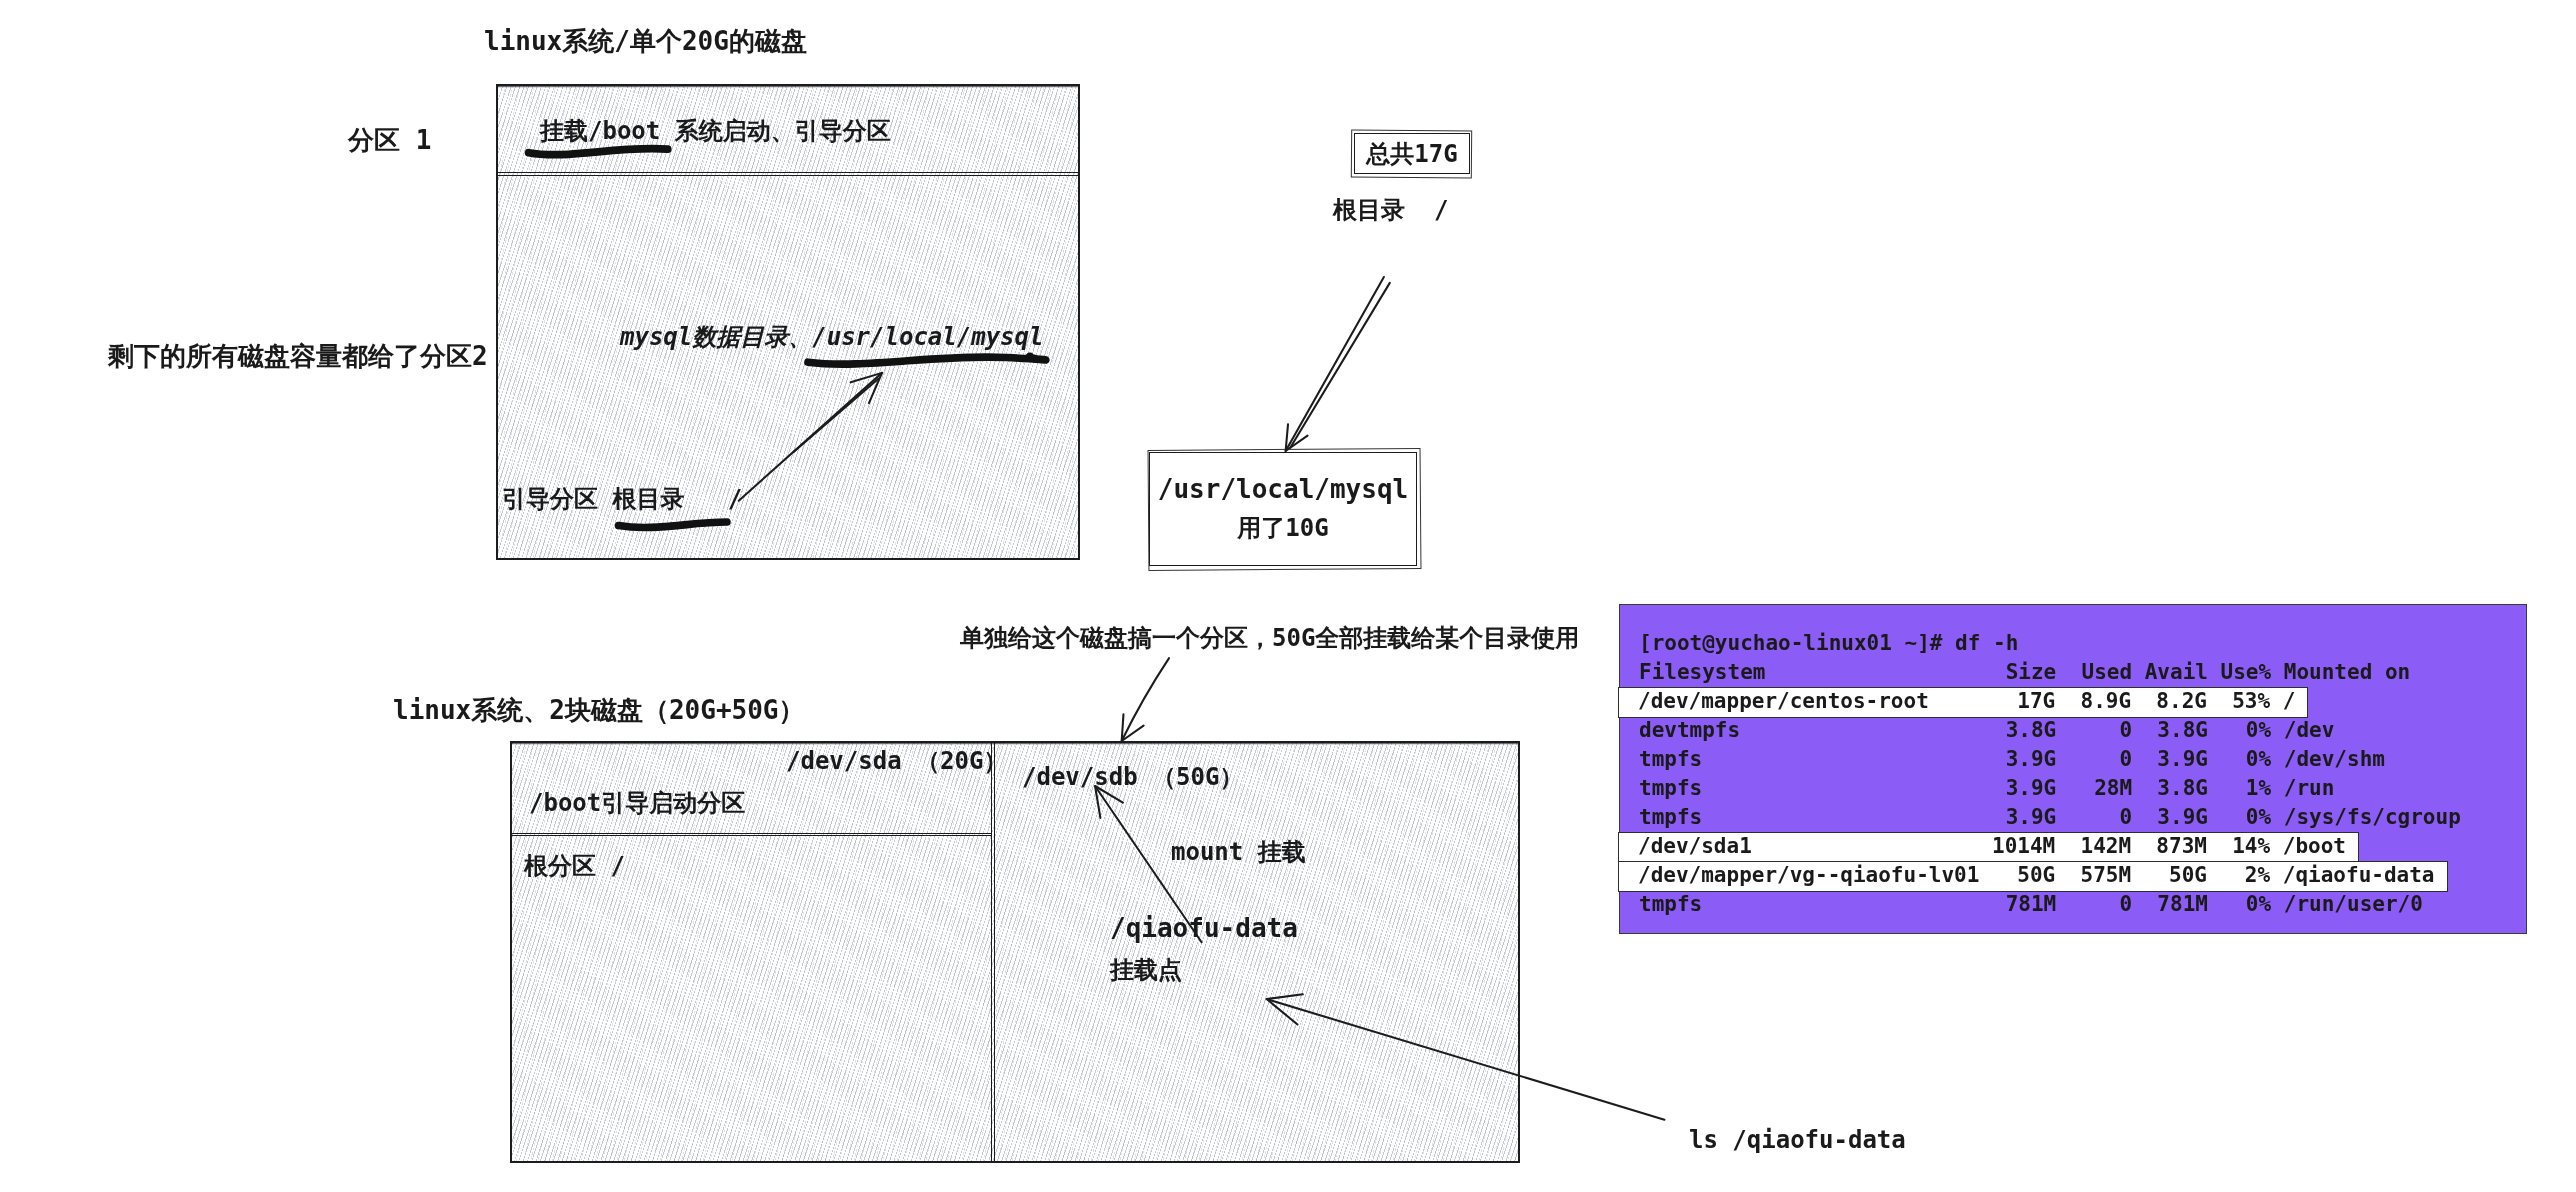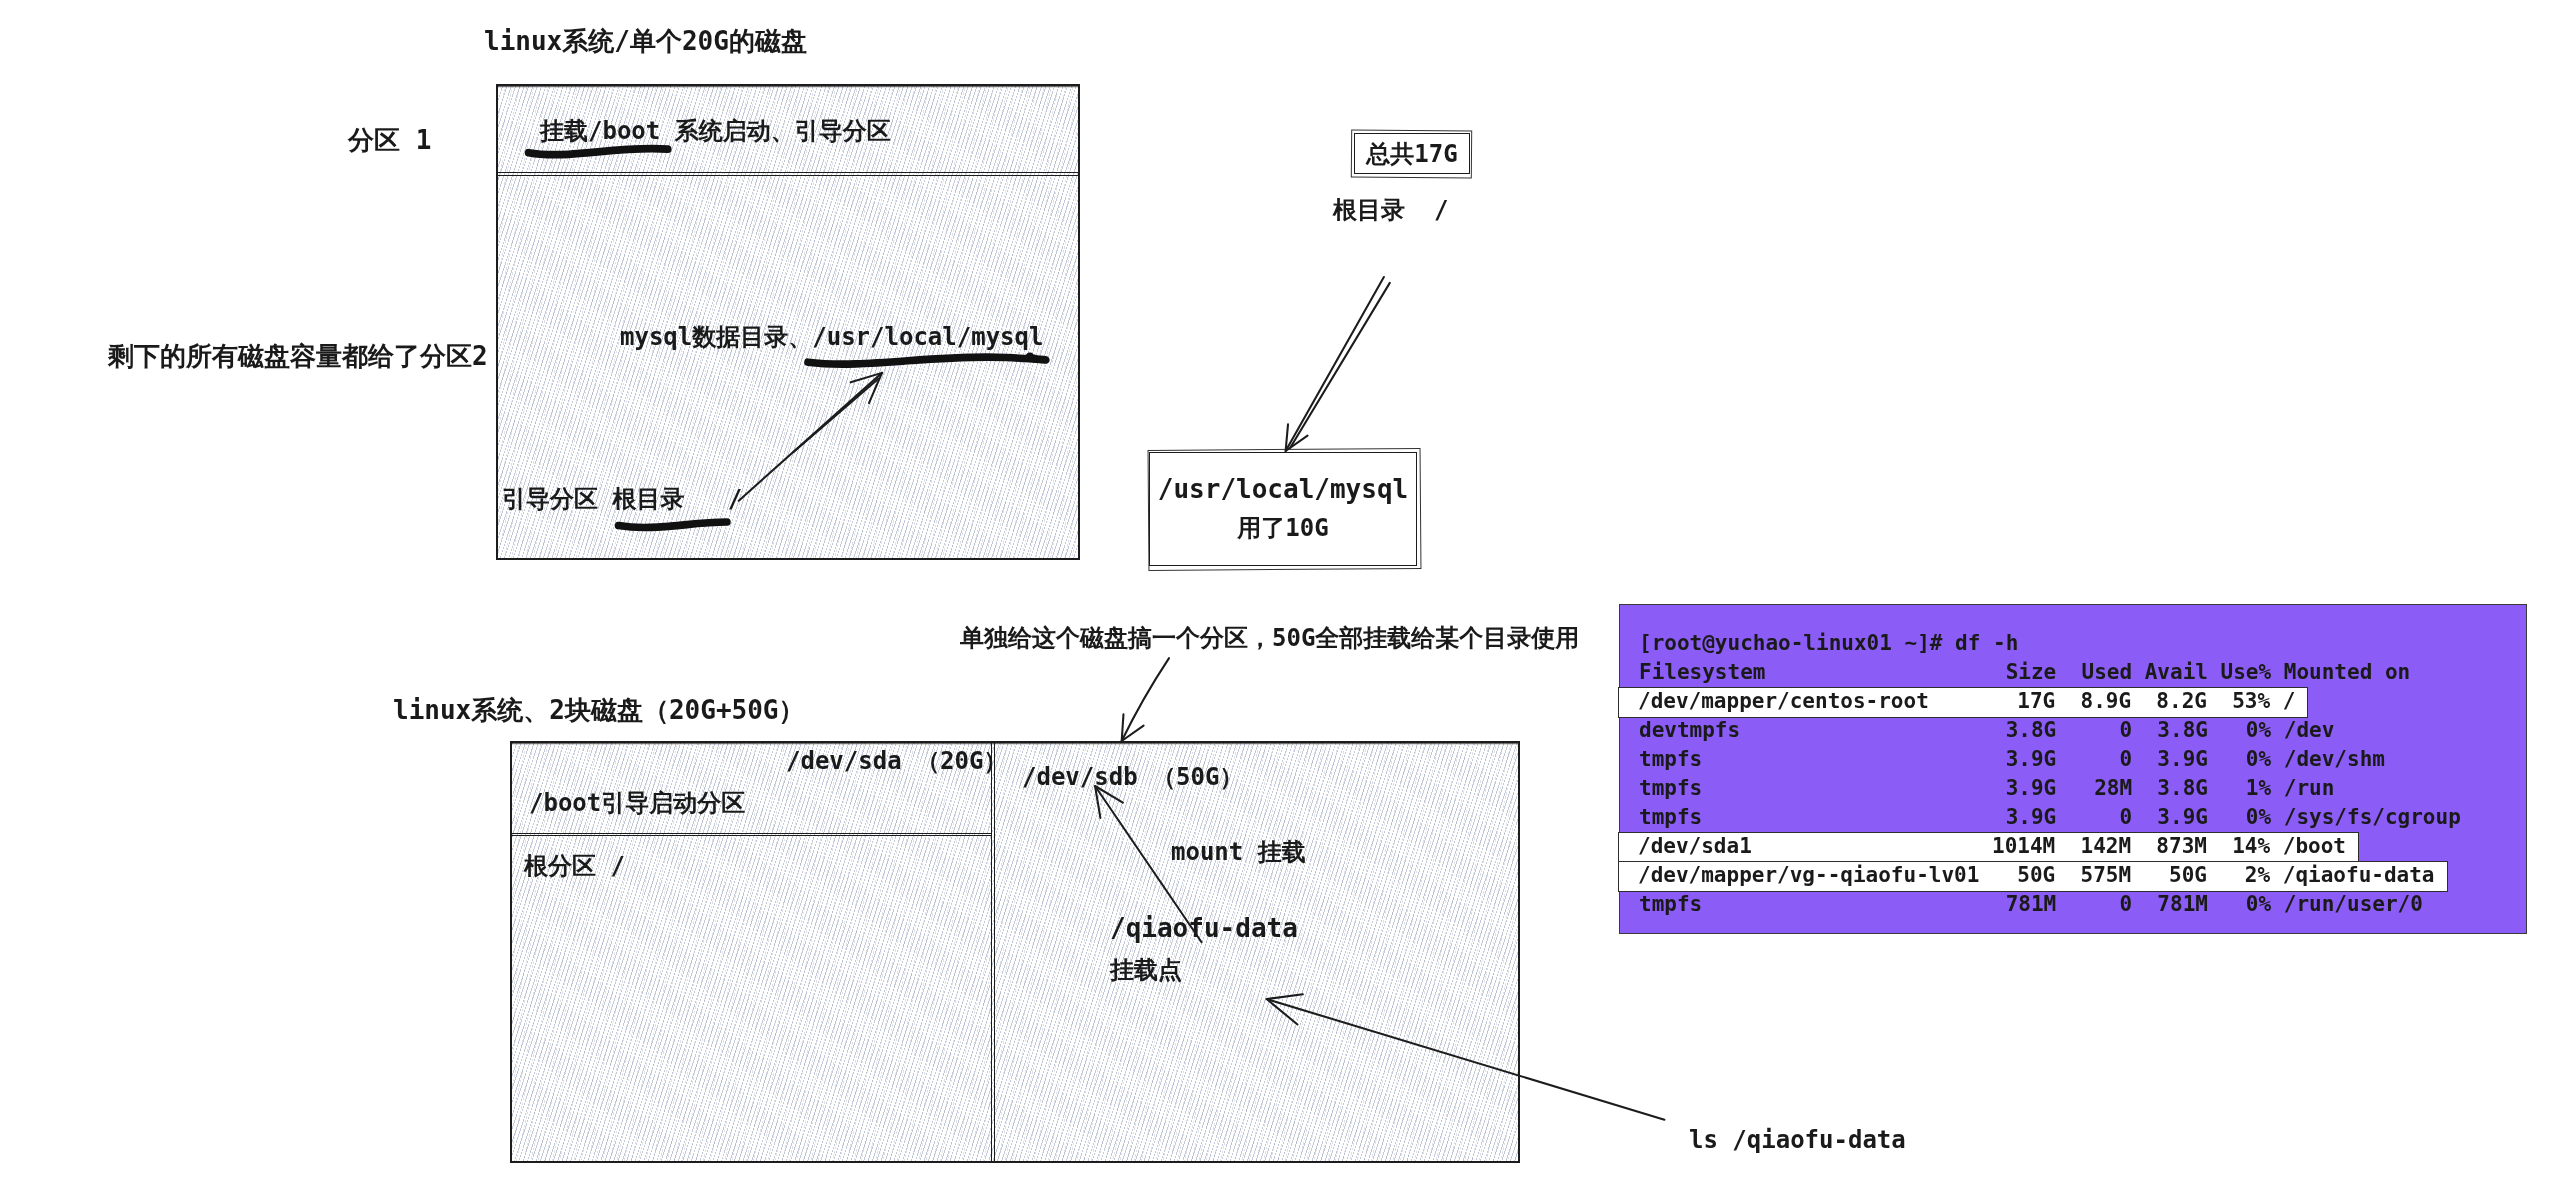--- a/index.html
+++ b/index.html
@@ -92,21 +92,21 @@
   <div class="lbl f44" style="left:348px;top:124px;">分区 1</div>
 
   <div class="lbl f44" style="left:108px;top:340px;">剩下的所有磁盘容量都给了分区2</div>
 
   <div class="disk-box" style="left:496px;top:84px;width:580px;height:472px;">
     <div class="partition-top" style="height:86px;"></div>
   </div>
 
   <div class="lbl f40" style="left:540px;top:116px;">挂载/boot 系统启动、引导分区</div>
 
-  <div class="lbl f40" style="left:620px;top:322px;">mysql数据目录、/usr/local/mysql</div>
+  <div class="lbl f40" style="left:620px;top:322px;font-style:italic;">mysql数据目录、/usr/local/mysql</div>
 
   <div class="lbl f40" style="left:502px;top:484px;">引导分区 根目录   /</div>
 
   <div class="sketch-box f40" style="left:1354px;top:133px;width:114px;height:39px;font-weight:700;">
     <span>总共17G</span>
   </div>
 
   <div class="lbl f40" style="left:1333px;top:195px;">根目录  /</div>
 
   <div class="sketch-box tilt-neg" style="left:1149px;top:452px;width:266px;height:112px;">

